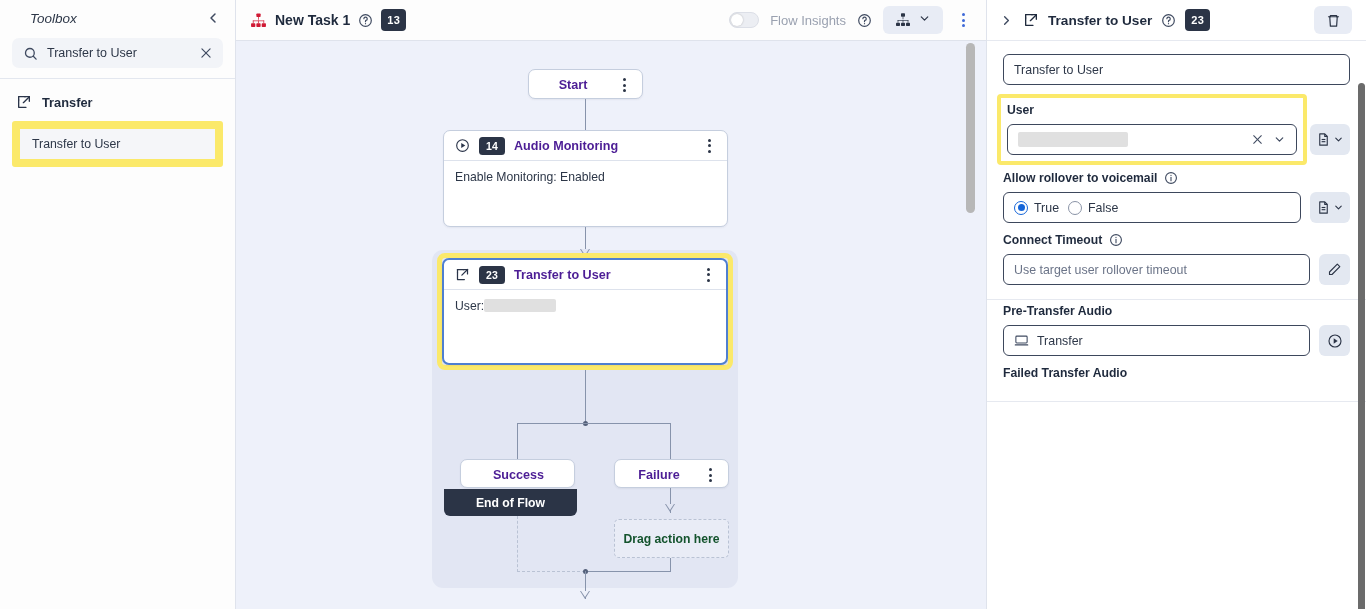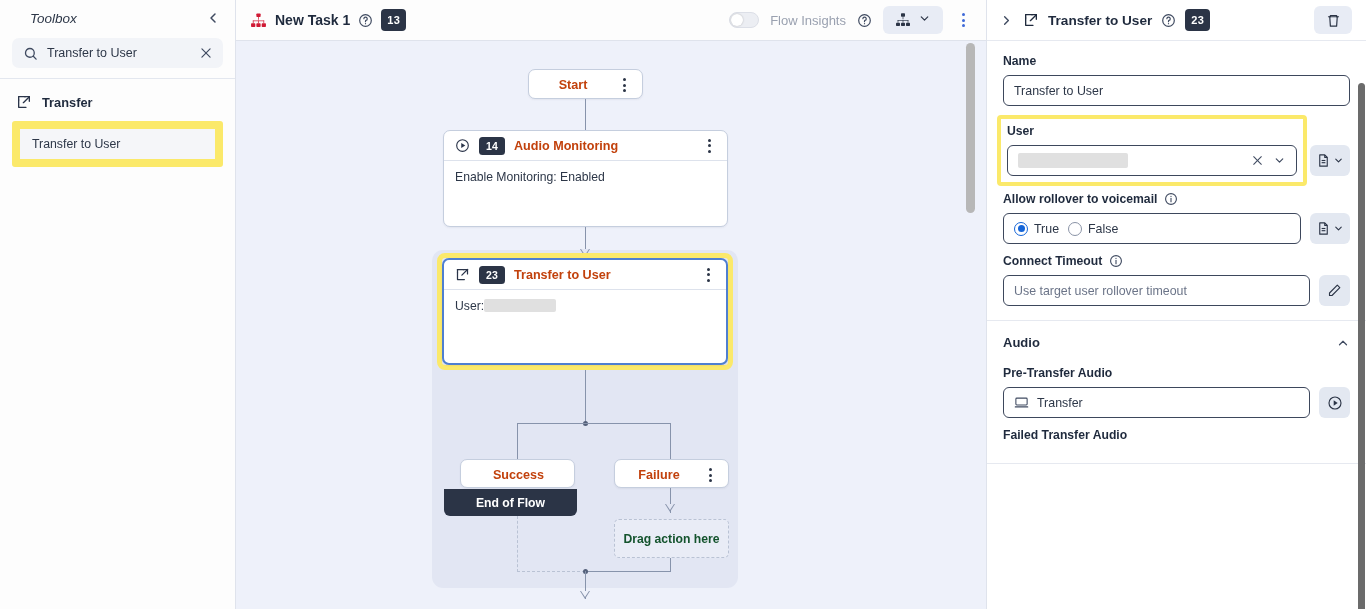--- a/index.html
+++ b/index.html
@@ -103,21 +103,21 @@
 
   
   .node {
     position: absolute; background: #ffffff; border: 1px solid #c5cede;
     border-radius: 7px; box-shadow: 0 1px 2px rgba(30,40,70,.06);
   }
   .node-hdr {
     height: 30px; display: flex; align-items: center; gap: 9px; padding: 0 9px 0 11px;
   }
   .node-hdr.withline { border-bottom: 1px solid #dde2ec; }
-  .node-title { font-size: 12.6px; font-weight: bold; color: #c2410c; flex: 1; }
+  .node-title { font-size: 12.6px; font-weight: bold; color: #4c1d95; flex: 1; }
   .node-title.center-t { text-align: center; }
   .node-body { padding: 9px 11px; font-size: 12.2px; color: #2d3748; }
   .node-ic { width: 15px; height: 15px; color: #2a3449; flex: 0 0 15px; }
   .badge-sm {
     background: #2b3446; color: #fff; font-size: 10.5px; font-weight: bold;
     border-radius: 3.5px; min-width: 26px; height: 18px; display: flex;
     align-items: center; justify-content: center; padding: 0 5px; letter-spacing:.2px;
   }
   .redact { display:inline-block; height: 13px; width: 72px; background: #e0e0e0; border-radius:2px; vertical-align: -2px;}
 
@@ -466,21 +466,20 @@
             <polyline points="4 6 20 6"></polyline>
             <path d="M7 6V4h10v2"></path>
             <path d="M6 6l1 15h10l1-15"></path>
           </svg>
       </span>
     </div>
 
     <div class="rp-body">
 
       <div class="rp-section" style="padding-bottom:9px;">
-        <div class="fld-label">Name</div>
         <div class="row">
           <div class="input">Transfer to User</div>
         </div>
       </div>
 
       <div class="rp-section" style="padding-top:4px; padding-bottom:6px;">
         <div class="row" style="align-items:flex-start;">
           <div class="hl-wrap" style="flex:1;">
             <div class="fld-label">User</div>
             <div class="input">
@@ -561,28 +560,20 @@
         <div class="row">
           <div class="input placeholder">Use target user rollover timeout</div>
           <div class="sq-btn" style="width:31px; flex:0 0 31px;">
             <svg viewBox="0 0 24 24" width="15" height="15" fill="none" stroke="currentColor" stroke-width="1.8" stroke-linecap="round" stroke-linejoin="round">
                 <path d="M16.5 3.5l4 4L8 20H4v-4z"></path>
               </svg>
           </div>
         </div>
       </div>
 
-      <div class="acc-head">
-        <span class="acc-title">Audio</span>
-        <span class="acc-chev">
-          <svg viewBox="0 0 24 24" width="14" height="14" fill="none" stroke="currentColor" stroke-width="2.1" stroke-linecap="round" stroke-linejoin="round">
-              <polyline points="6 15 12 9 18 15"></polyline>
-            </svg>
-        </span>
-      </div>
 
       <div class="rp-section" style="padding-top:4px; padding-bottom:10px;">
         <div class="fld-label">Pre-Transfer Audio</div>
         <div class="row">
           <div class="input">
             <span class="monitor-ic">
               <svg viewBox="0 0 24 24" width="15" height="15" fill="none" stroke="currentColor" stroke-width="1.7" stroke-linecap="round" stroke-linejoin="round">
                   <rect x="3" y="5" width="18" height="11" rx="1.5"></rect>
                   <line x1="2" y1="19" x2="22" y2="19"></line>
                 </svg>

